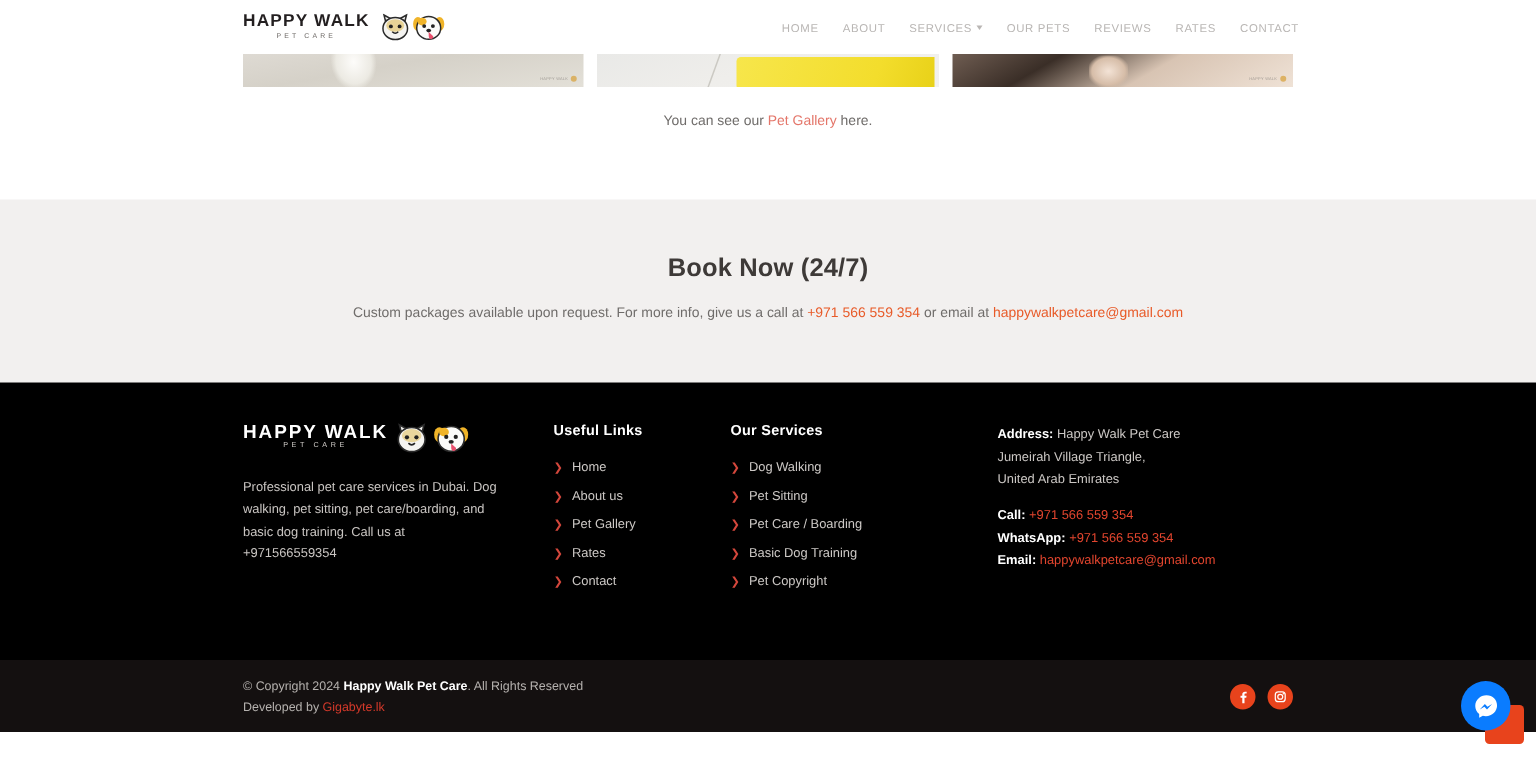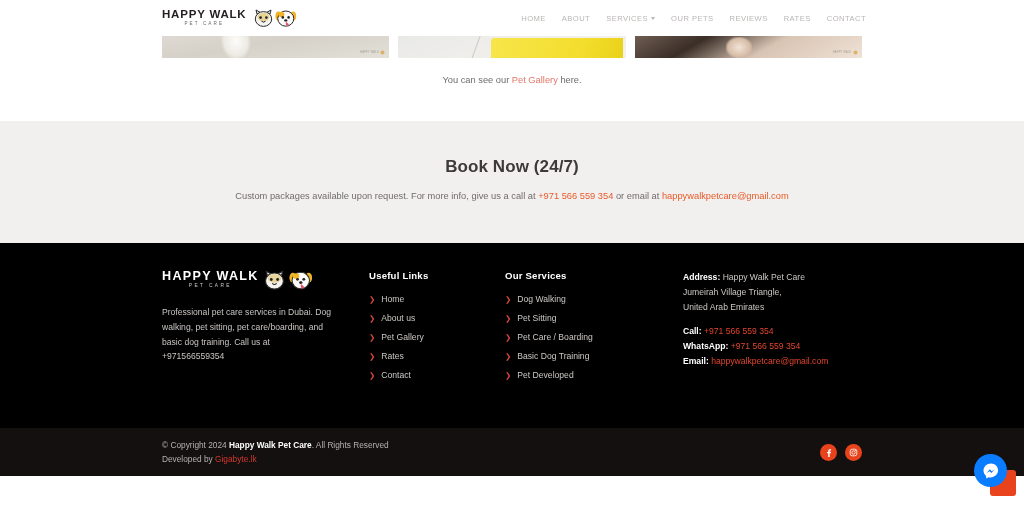--- a/index.html
+++ b/index.html
@@ -120,21 +120,21 @@
   }
   .wm-text { font-size: 2.6px; letter-spacing: .2px; color:#8b8680; }
   .wm-dot { width: 5px; height: 5px; }
 
   .gallery-note {
     background: #ffffff;
     text-align: center;
     font-size: 9.3px;
     color: #6f6c6a;
     padding-top: 17px;
-    padding-bottom: 36px;
+    padding-bottom: 48px;
   }
   .gallery-note a { color: #e4766a; text-decoration: none; cursor: pointer; }
 
   
   .book-band {
     background: #f2f0ef;
     text-align: center;
     padding: 36px 0 40px;
   }
   .book-title {
@@ -176,21 +176,21 @@
     background: #000000;
     padding: 27px 162px 0 162px;
     height: 185px;
   }
   .footer-grid {
     display: flex;
     gap: 0;
   }
   .col-about { width: 188px; padding-right: 16px; }
   .col-links { width: 118px; margin-left: 19px; }
-  .col-services { width: 178px; margin-left: 18px; }
+  .col-services { width: 178px; }
   .col-contact { flex: 1; }
 
   .footer-logo { display: flex; align-items: center; gap: 4px; margin-bottom: 16px; }
   .footer-logo .brand-name { color: #ffffff; font-size: 12.6px; letter-spacing: 1.3px; }
   .footer-logo .brand-sub { color: #cfcbc7; font-size: 4.8px; letter-spacing: 2.4px; }
 
   .about-text {
     font-size: 8.6px;
     line-height: 1.72;
     color: #c9c5c2;
@@ -452,21 +452,21 @@
         <li>
           <span class="bullet">❯</span>
           <span class="link-label">Pet Care / Boarding</span>
         </li>
         <li>
           <span class="bullet">❯</span>
           <span class="link-label">Basic Dog Training</span>
         </li>
         <li>
           <span class="bullet">❯</span>
-          <span class="link-label">Pet Developed</span>
+          <span class="link-label">Pet Copyright</span>
         </li>
       </ul>
     </div>
 
     <div class="col-contact">
       <div class="contact-block">
         <div><b>Address:</b><span> Happy Walk Pet Care</span></div>
         <div>Jumeirah Village Triangle,</div>
         <div>United Arab Emirates</div>
         <div class="contact-gap"></div>

